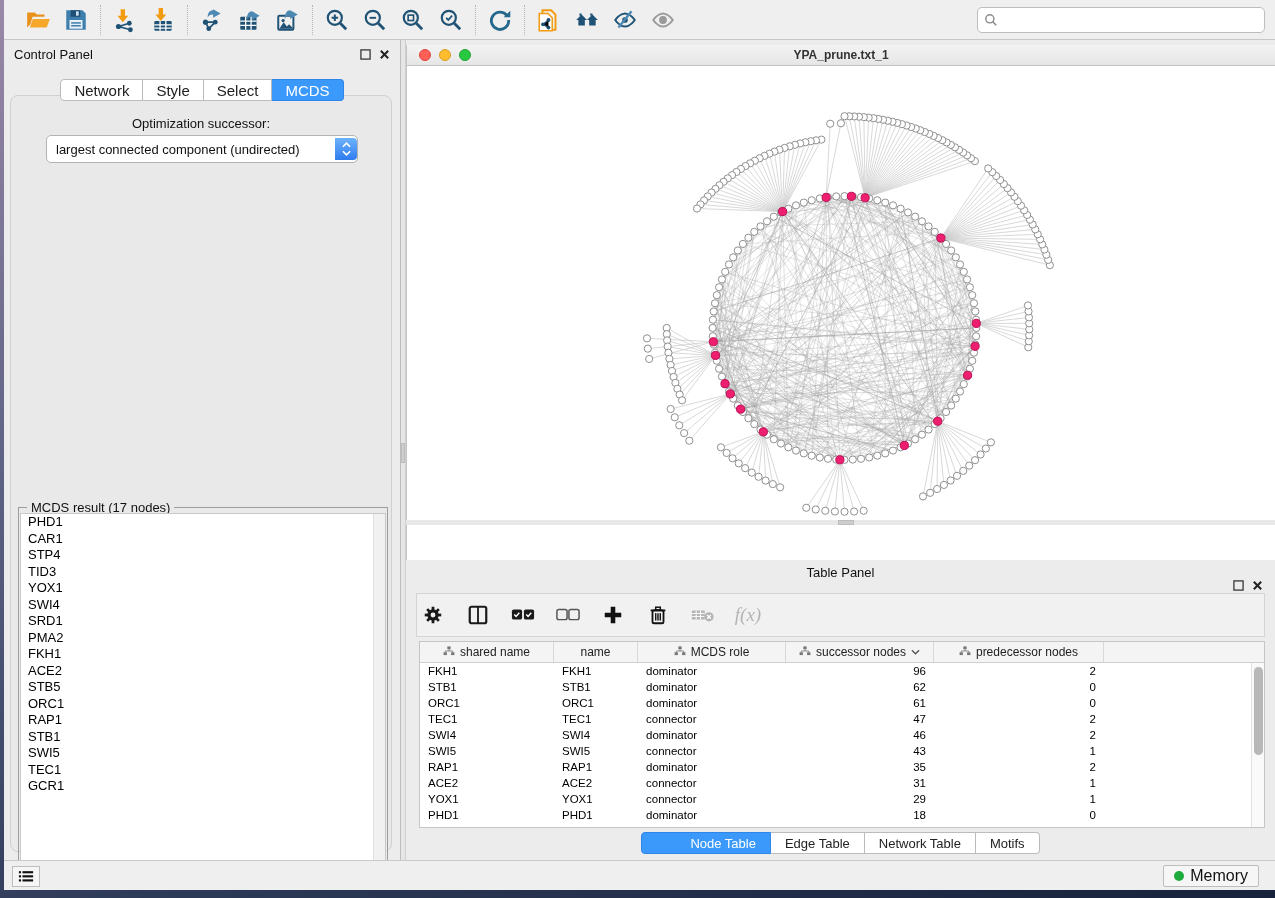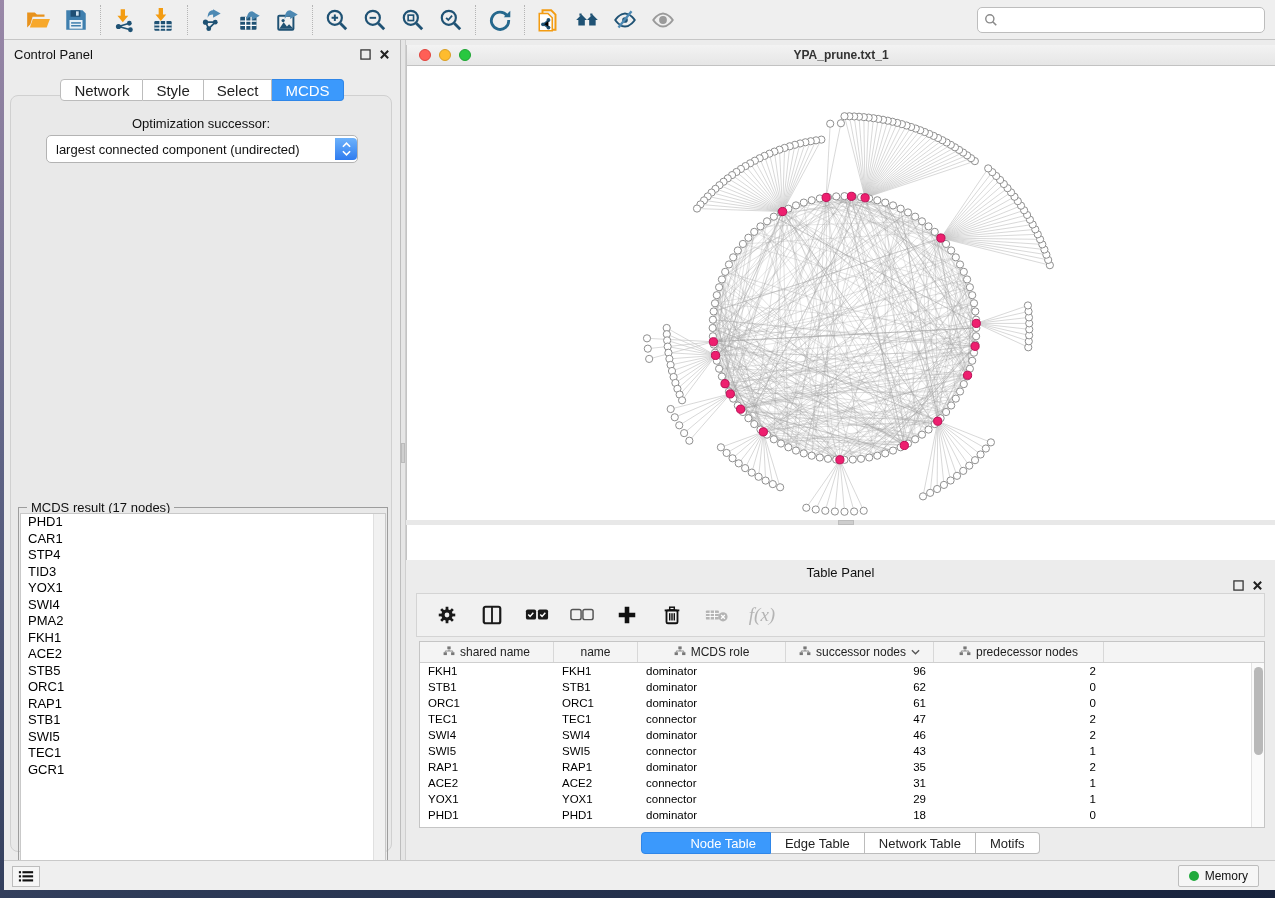--- a/index.html
+++ b/index.html
@@ -70,21 +70,21 @@
   .light.red { background:#ff5f57; border:1px solid #e0443e; }
   .light.yellow { background:#febc2e; border:1px solid #d89e24; }
   .light.green { background:#28c840; border:1px solid #1ea433; }
   .net-title { position:absolute; left:0; right:0; text-align:center; font-size:12px; font-weight:bold; color:#333; }
   .net-canvas { width:100%; height:493px; background:#fff; }
 
   
   .table-panel { position:absolute; left:402px; top:565px; width:869px; height:295px; background:#ececec; }
   .tp-header { height:26px; display:flex; align-items:center; padding:0 12px;flex-direction:column; }
   .tp-toolbar { position:absolute; left:10px; top:28px; width:849px; height:44px; background:#f1f1f1;
-    border:1px solid #d4d4d4; display:flex; align-items:center; gap:17px; padding:0 16px; }
+    border:1px solid #d4d4d4; display:flex; align-items:center; gap:17px; padding:0 2px; }
   .tp-tbtn { width:28px; height:28px; display:flex; align-items:center; justify-content:center; cursor:pointer; }
   .fx { font-family:"Liberation Serif", serif; font-style:italic; font-size:19px; color:#b4b4b4; }
   .tbl-wrap { position:absolute; left:13px; top:76px; width:846px; height:187px; background:#fff; border:1px solid #c5c5c5; }
   .tbl-header { display:grid; grid-template-columns:134px 84px 148px 148px 170px 1fr; height:21px;
     background:#f4f4f4; border-bottom:1px solid #cfcfcf; }
   .th { display:flex; align-items:center; justify-content:center; gap:5px; font-size:12px; color:#222;
     border-right:1px solid #d8d8d8; cursor:pointer; overflow:hidden; white-space:nowrap; }
   .th:last-child { border-right:none; }
   .tbl-body { position:absolute; left:0; top:21px; right:13px; bottom:0; overflow:hidden; }
   .tr { display:grid; grid-template-columns:134px 84px 148px 148px 170px; height:16px; align-items:center; cursor:default; }
@@ -97,21 +97,21 @@
     height:22px; display:flex; align-items:center; cursor:pointer; color:#222; }
   .tp-tab:first-child { border-left:1px solid #bcbcbc; border-radius:4px 0 0 4px;padding-left:48px; }
   .tp-tab:last-child { border-radius:0 4px 4px 0; }
   .tp-tab.sel { background:#3b99fc; border-color:#2f86e8; color:#fff; }
 
   
   .statusbar { position:absolute; left:0; top:860px; width:100%; height:30px; background:#efefef; border-top:1px solid #c9c9c9; }
   .sb-listbtn { position:absolute; left:8px; top:5px; width:28px; height:21px; background:#f6f6f6;
     border:1px solid #bdbdbd; display:flex; align-items:center; justify-content:center; cursor:pointer; }
   .memory-btn { position:absolute; right:16px; top:4px; height:22px; padding:0 10px; background:#f6f6f6;
-    border:1px solid #bdbdbd; border-radius:2px; display:flex; align-items:center; gap:6px; font-size:12px; cursor:pointer; }
+    border:1px solid #bdbdbd; border-radius:2px; display:flex; align-items:center; gap:6px; font-size:16px; cursor:pointer; }
   .mem-dot { width:10px; height:10px; border-radius:50%; background:#1faa3c; }
 </style>
 </head>
 <body>
 
 <div class="app">
 
   <div class="toolbar">
     <div class="tb-group">
       <div class="tb-btn">
@@ -300,20 +300,21 @@
       <div class="result-group">
         <span class="result-legend">MCDS result (17 nodes)</span>
         <div class="result-list" id="result-list">
           <div class="result-scroll"></div>
         <div class="result-item">PHD1</div>
             <div class="result-item">CAR1</div>
             <div class="result-item">STP4</div>
             <div class="result-item">TID3</div>
             <div class="result-item">YOX1</div>
             <div class="result-item">SWI4</div>
+            <div class="result-item">SRD1</div>
             <div class="result-item">PMA2</div>
             <div class="result-item">FKH1</div>
             <div class="result-item">ACE2</div>
             <div class="result-item">STB5</div>
             <div class="result-item">ORC1</div>
             <div class="result-item">RAP1</div>
             <div class="result-item">STB1</div>
             <div class="result-item">SWI5</div>
             <div class="result-item">TEC1</div>
             <div class="result-item">GCR1</div>

